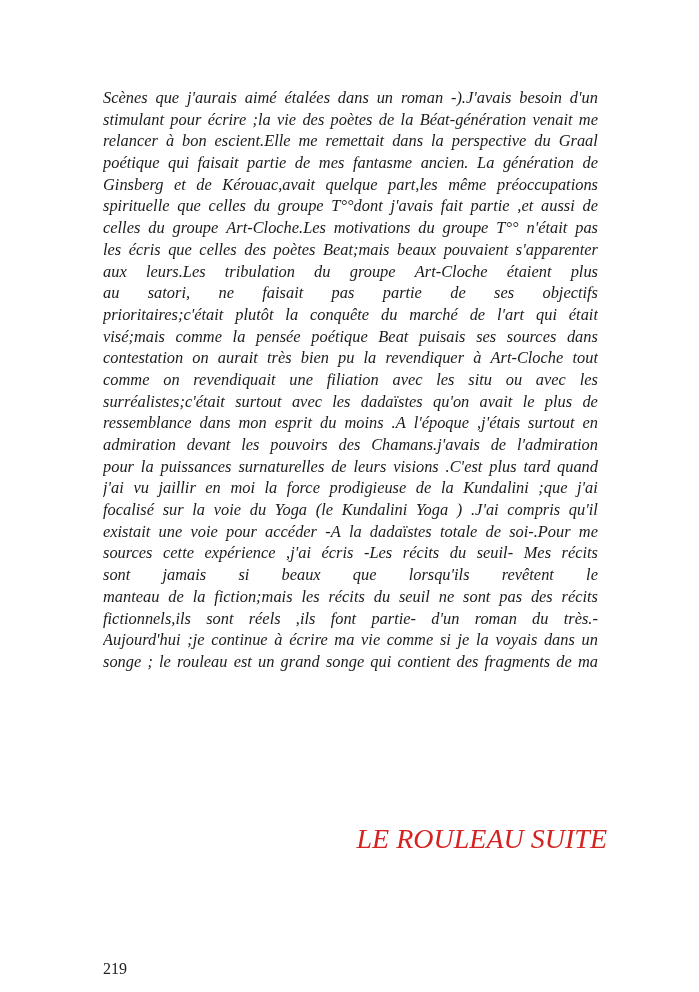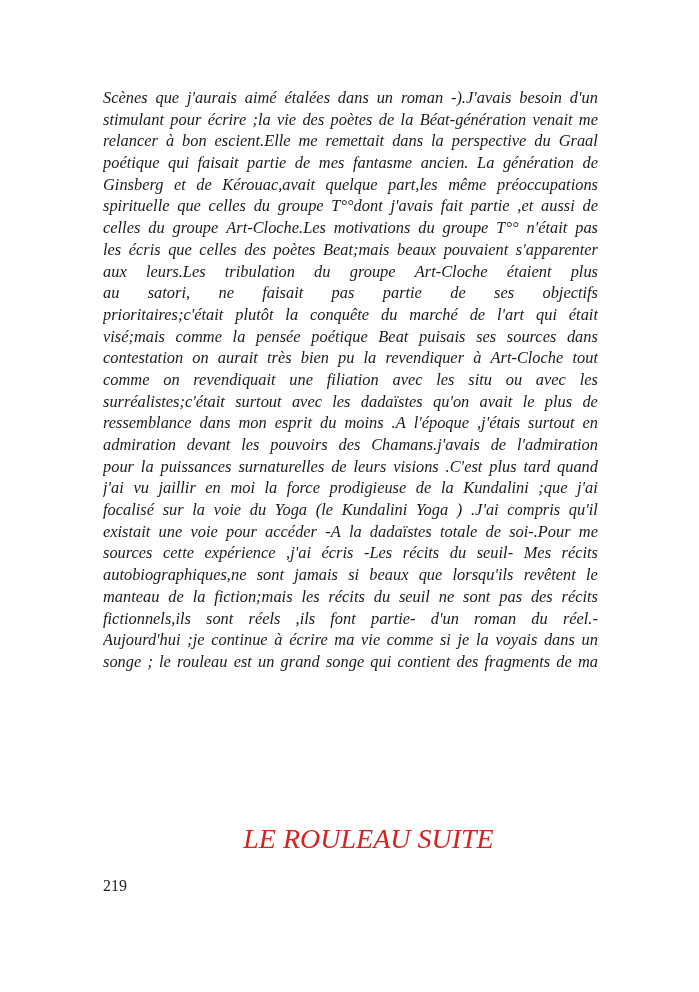--- a/index.html
+++ b/index.html
@@ -35,36 +35,36 @@
   .line.last {
     display: block;
     text-align: left;
   }
   .word {
     flex: 0 0 auto;
     white-space: pre;
   }
   .chapter-title {
     position: absolute;
-    left: 103px;
+    left: 112px;
     top: 822px;
     width: 495px;
     box-sizing: border-box;
     padding-left: 36px;
-    text-align: center;
+    text-align: right;
     color: var(--accent, #d42321);
     font-style: italic;
     font-size: 28px;
     line-height: 34px;
     white-space: nowrap;
   }
   .page-number {
     position: absolute;
     left: 103px;
-    top: 876px;
+    top: 959px;
     color: #222222;
     font-style: normal;
     font-size: 16px;
     line-height: 20px;
   }
 </style>
 </head>
 <body>
 
 <div class="page">
@@ -340,21 +340,20 @@
         <span class="word">,j'ai</span>
         <span class="word">écris</span>
         <span class="word">-Les</span>
         <span class="word">récits</span>
         <span class="word">du</span>
         <span class="word">seuil-</span>
         <span class="word">Mes</span>
         <span class="word">récits</span>
       </div>
       <div class="line">
-        <span class="word">autobiographiques,ne</span>
         <span class="word">sont</span>
         <span class="word">jamais</span>
         <span class="word">si</span>
         <span class="word">beaux</span>
         <span class="word">que</span>
         <span class="word">lorsqu'ils</span>
         <span class="word">revêtent</span>
         <span class="word">le</span>
       </div>
       <div class="line">
@@ -375,21 +374,21 @@
       <div class="line">
         <span class="word">fictionnels,ils</span>
         <span class="word">sont</span>
         <span class="word">réels</span>
         <span class="word">,ils</span>
         <span class="word">font</span>
         <span class="word">partie-</span>
         <span class="word">d'un</span>
         <span class="word">roman</span>
         <span class="word">du</span>
-        <span class="word">réel.-</span>
+        <span class="word">très.-</span>
       </div>
       <div class="line">
         <span class="word">Aujourd'hui</span>
         <span class="word">;je</span>
         <span class="word">continue</span>
         <span class="word">à</span>
         <span class="word">écrire</span>
         <span class="word">ma</span>
         <span class="word">vie</span>
         <span class="word">comme</span>

